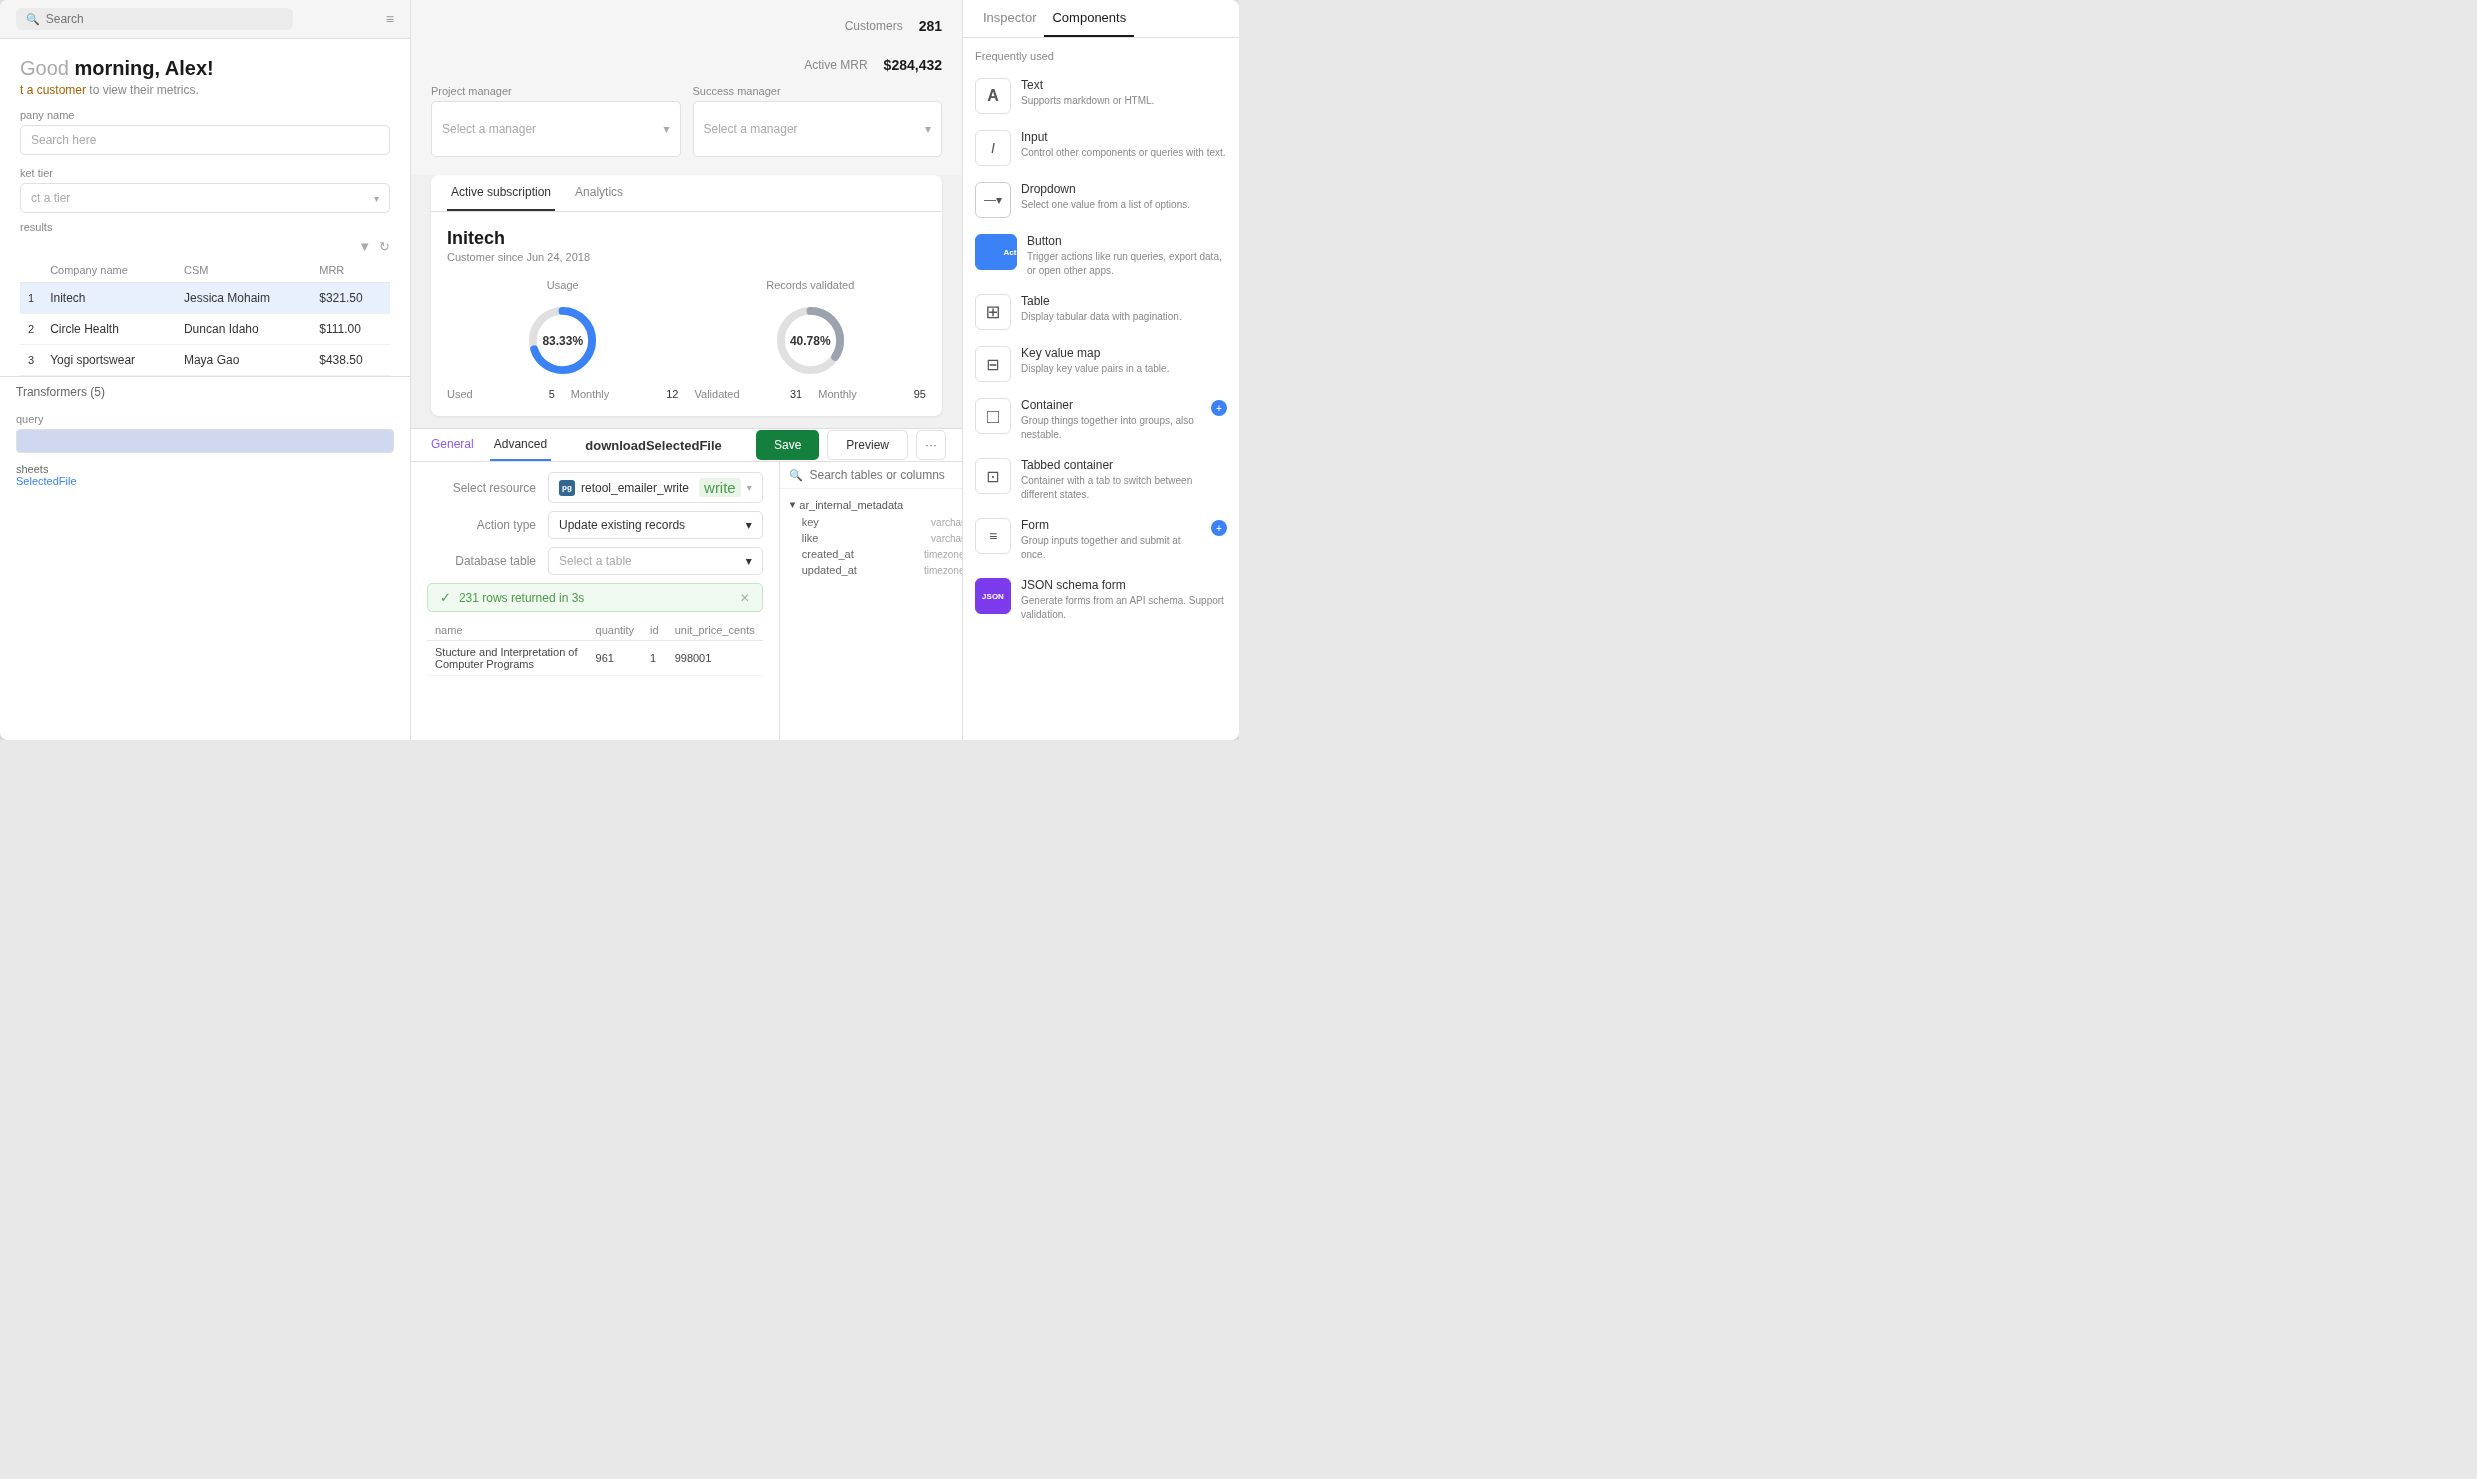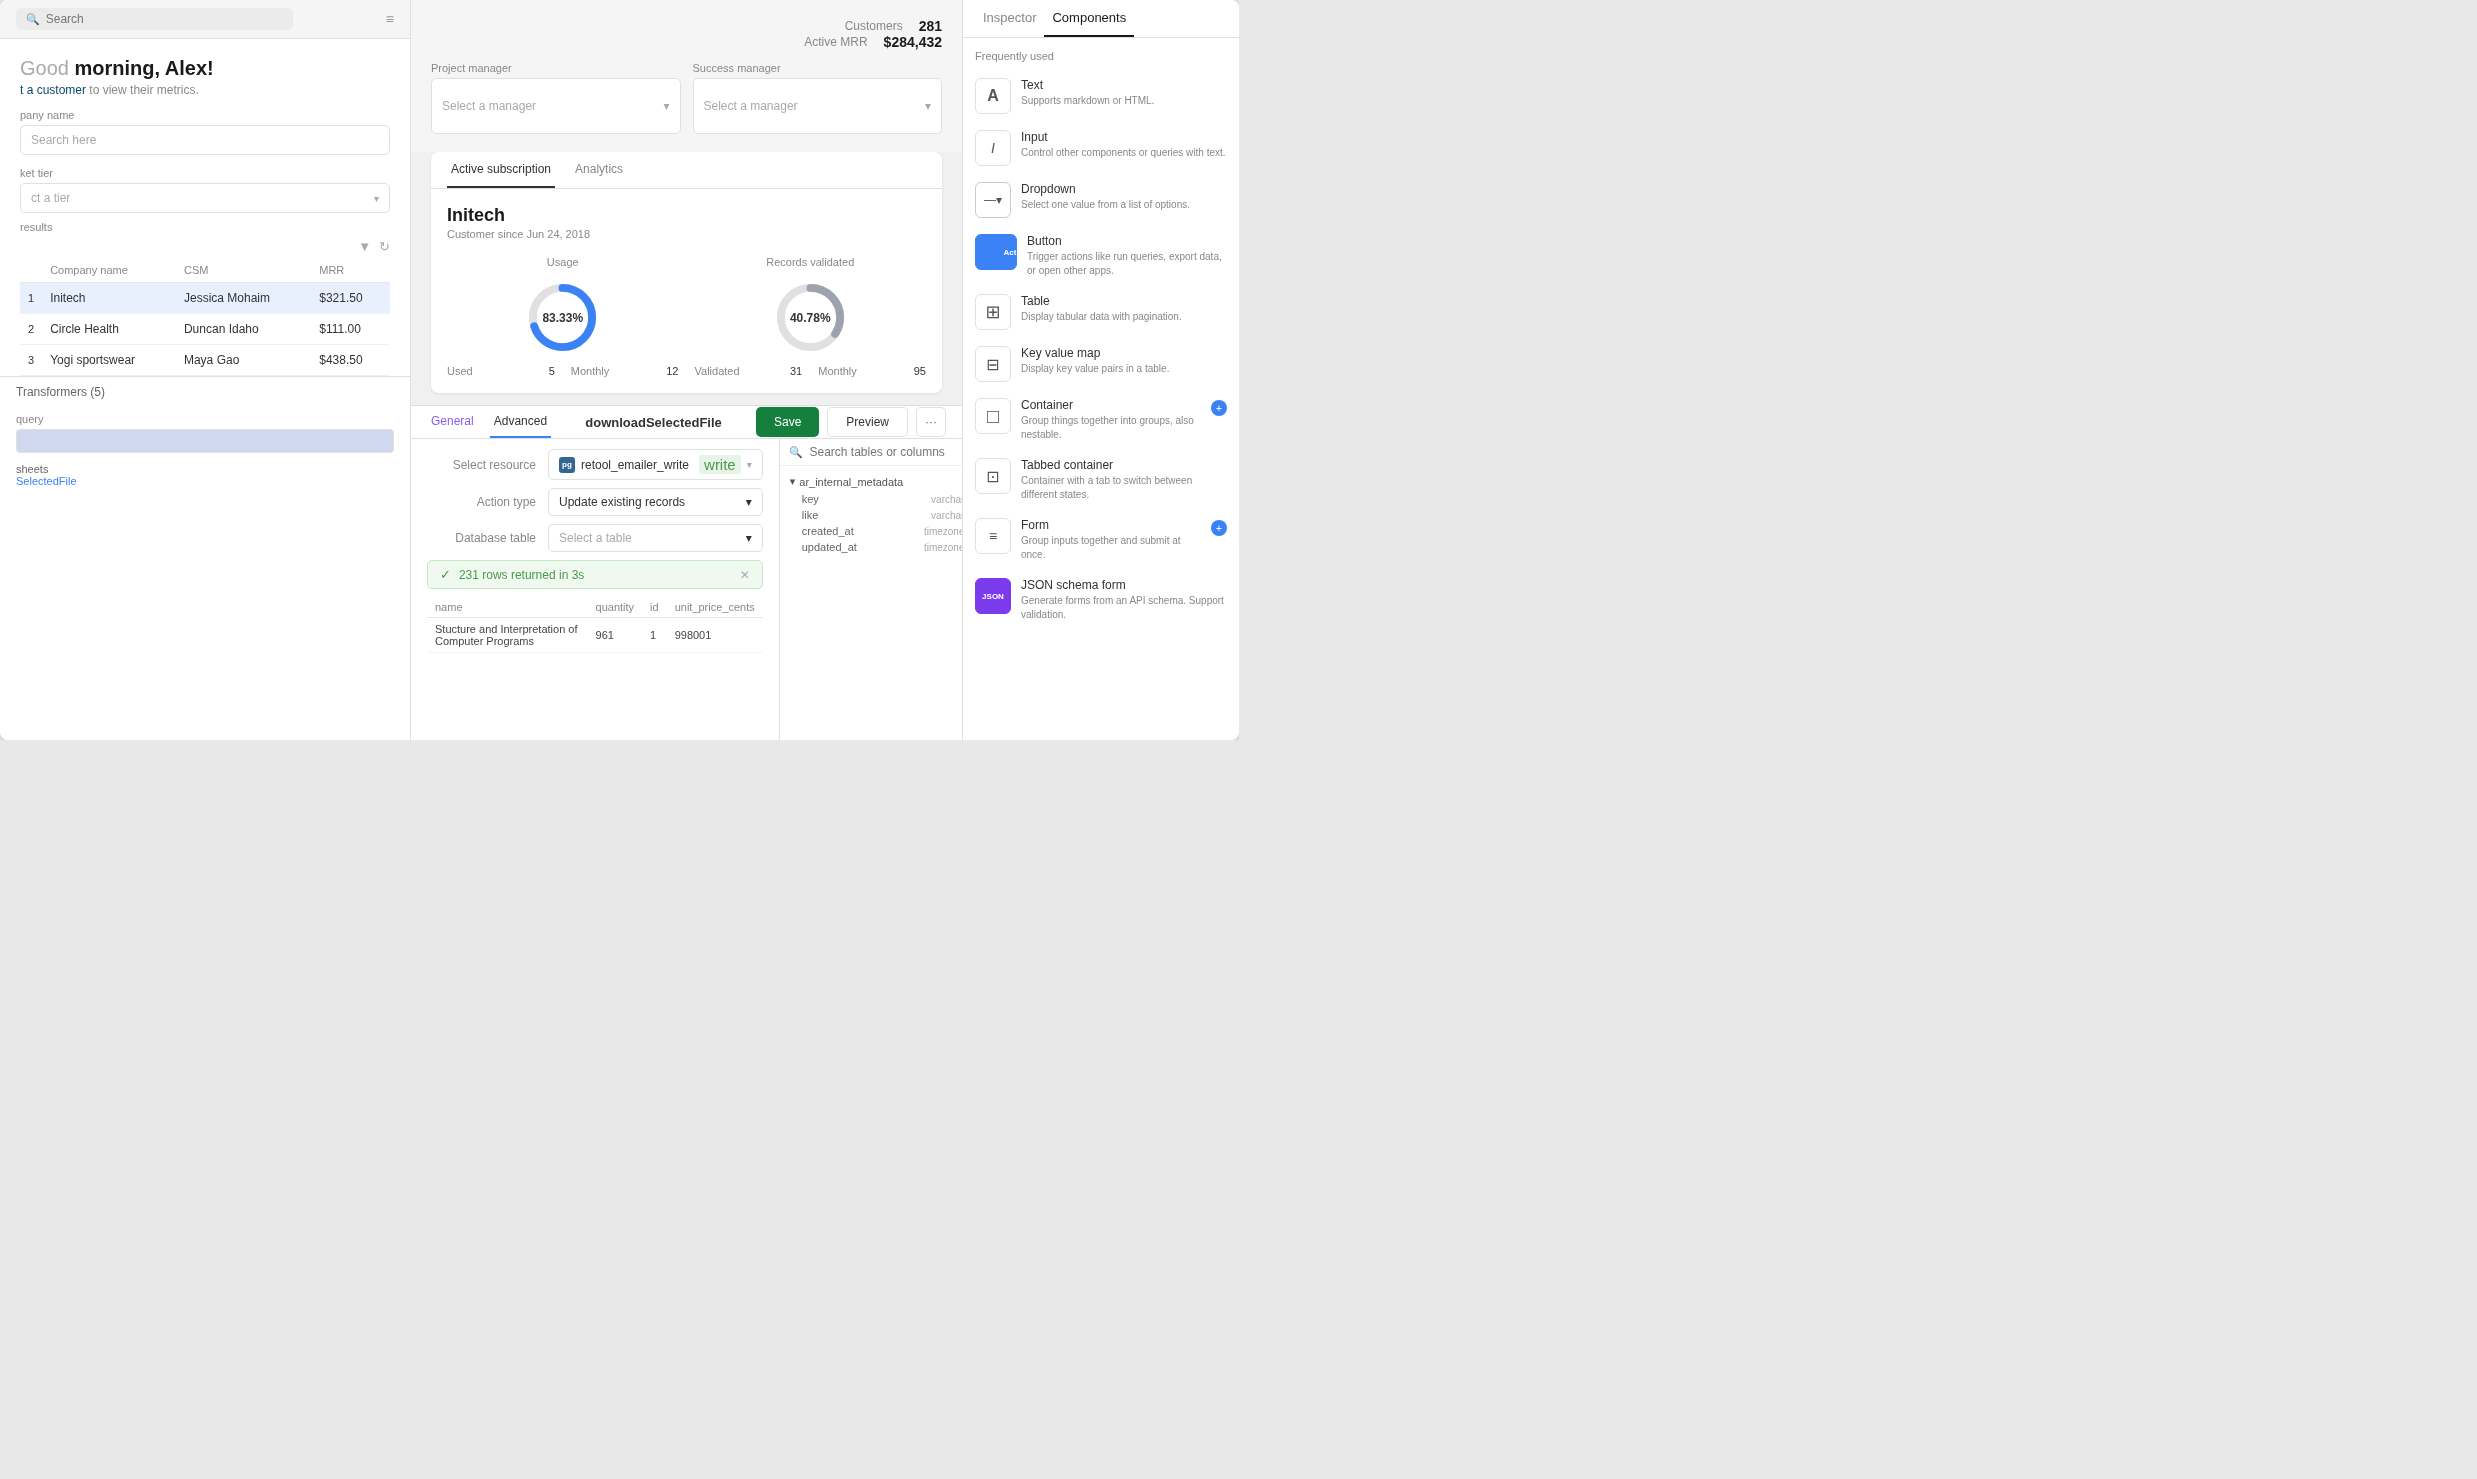--- a/index.html
+++ b/index.html
@@ -76,21 +76,21 @@
     .greeting-title {
       font-size: 20px;
       font-weight: 600;
       color: #1a1a1a;
     }
     .greeting-subtitle {
       font-size: 12px;
       color: #888;
       margin-top: 3px;
     }
-    .greeting-subtitle a { color: #0c4a6e; text-decoration: none; }
+    .greeting-subtitle a { color: #a16207; text-decoration: none; }
 
     .form-section {
       padding: 0 20px;
       display: flex;
       flex-direction: column;
       gap: 12px;
     }
     .field-group {
       display: flex;
       flex-direction: column;
@@ -279,20 +279,21 @@
 
     .middle-top {
       padding: 18px 20px;
       background: #f5f5f5;
     }
     .metrics-row {
       display: flex;
       flex-direction: column;
       align-items: flex-end;
       margin-bottom: 12px;
+      gap: 23px;
     }
     .metric-item {
       display: flex;
       align-items: center;
       gap: 16px;
       font-size: 12px;
     }
     .metric-label { color: #888; }
     .metric-value { color: #1a1a1a; font-weight: 600; font-size: 14px; }
 

